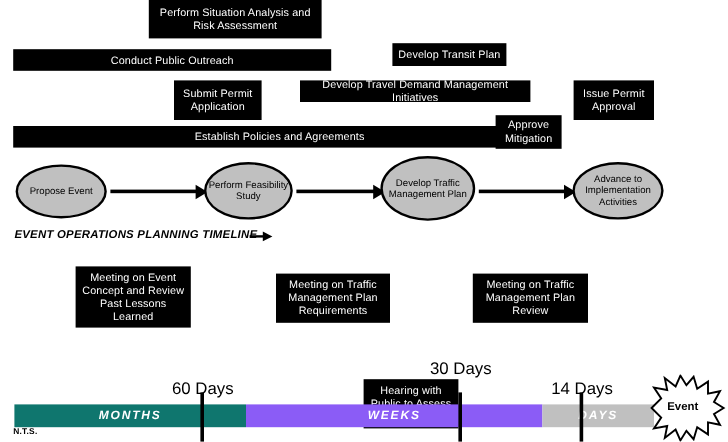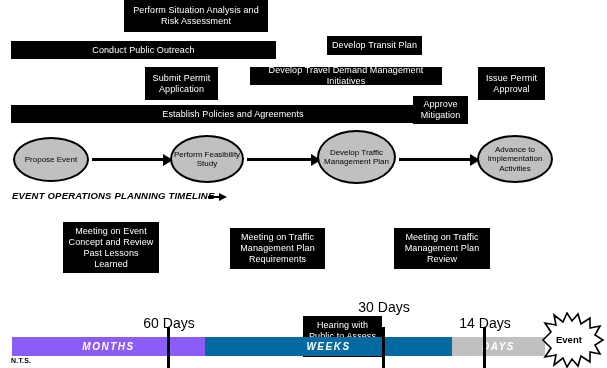--- a/index.html
+++ b/index.html
@@ -131,24 +131,24 @@
   </div>
 
   <div class="blackbar" style="left:303px;top:270px;width:79px;height:41px;margin-top:46px;">
     <span>Hearing with Public to Assess Needs</span>
   </div>
 
   <div class="blackbar" style="left:394px;top:228px;width:96px;height:41px;">
     <span>Meeting on Traffic Management Plan Review</span>
   </div>
 
-  <div class="seg" style="left:12px;top:337px;width:193px;background:#8b5cf6;">
+  <div class="seg" style="left:12px;top:337px;width:193px;background:#0f766e;">
     <span>MONTHS</span>
   </div>
-  <div class="seg" style="left:205px;top:337px;width:247px;background:#0369a1;">
+  <div class="seg" style="left:205px;top:337px;width:247px;background:#8b5cf6;">
     <span>WEEKS</span>
   </div>
   <div class="seg" style="left:452px;top:337px;width:93px;background:#c0c0c0;justify-content:center;">
     <span>DAYS</span>
   </div>
 
   <div class="tick" style="left:167px;top:327px;height:41px;"></div>
   <div class="ticklabel" style="left:141px;top:315px;width:56px;">60 Days</div>
 
   <div class="tick" style="left:382px;top:327px;height:41px;"></div>

